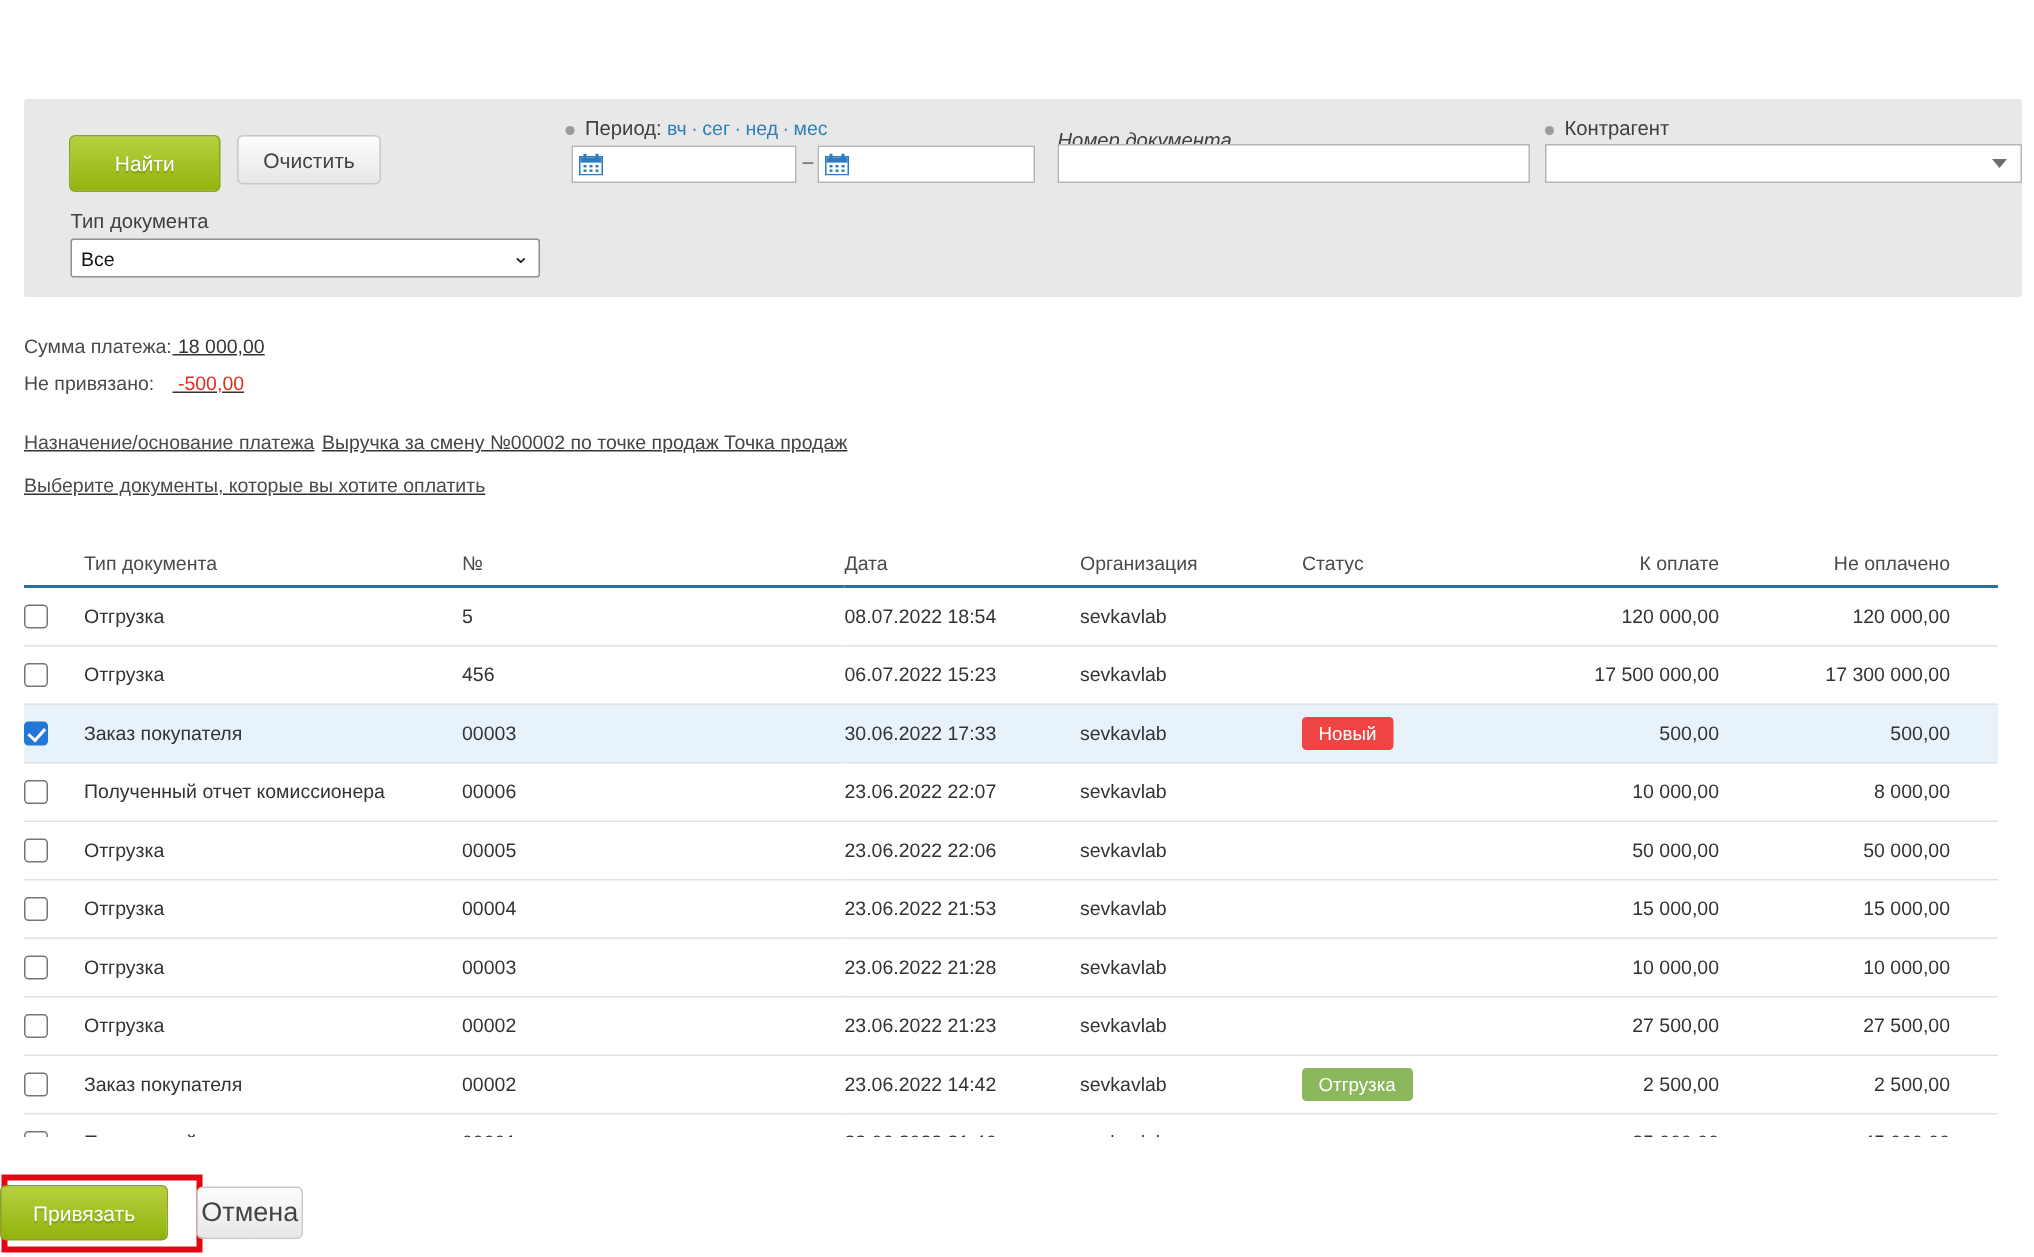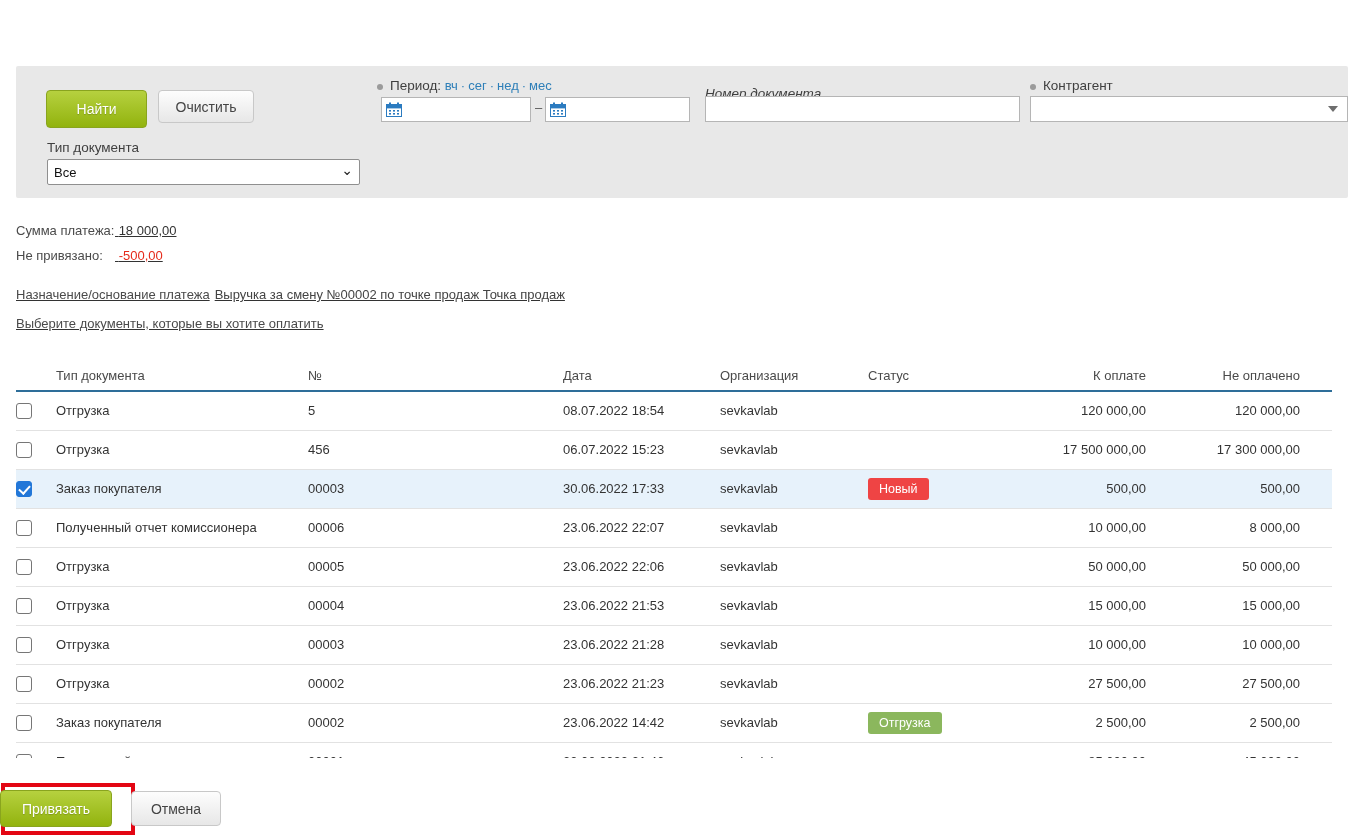--- a/index.html
+++ b/index.html
@@ -74,21 +74,21 @@
 
   .cb { display:inline-block; width:16px; height:16px; border:1px solid #767676; border-radius:3px; background:#fff; position:relative; cursor:pointer; vertical-align:middle; }
   .cb.checked { background:#2277d8; border-color:#2277d8; }
   .cb.checked::after { content:""; position:absolute; left:4px; top:1px; width:5px; height:9px; border:solid #fff; border-width:0 2px 2px 0; transform:rotate(42deg); }
 
   .badge { display:inline-block; padding:4px 11px; border-radius:3px; color:#fff; font-size:12.5px; }
 
   
   .red-annotation { position:absolute; left:1px; top:783px; width:134px; height:52px; border:4px solid #e30613; }
   .bind-btn { position:absolute; left:0; top:790px; width:112px; height:37px; }
-  .cancel-btn { position:absolute; left:131px; top:791px; width:90px; height:35px; font-size:14px; }
+  .cancel-btn { position:absolute; left:131px; top:791px; width:71px; height:35px; font-size:18px; }
 </style>
 </head>
 <body>
 
 <div class="page">
 
 
   <div class="filter-panel">
     <button class="btn btn-green find-btn">Найти</button>
     <button class="btn btn-gray clear-btn">Очистить</button>

